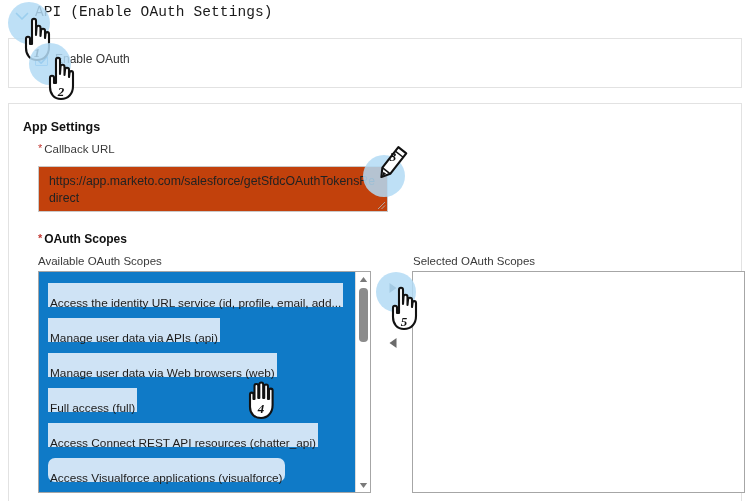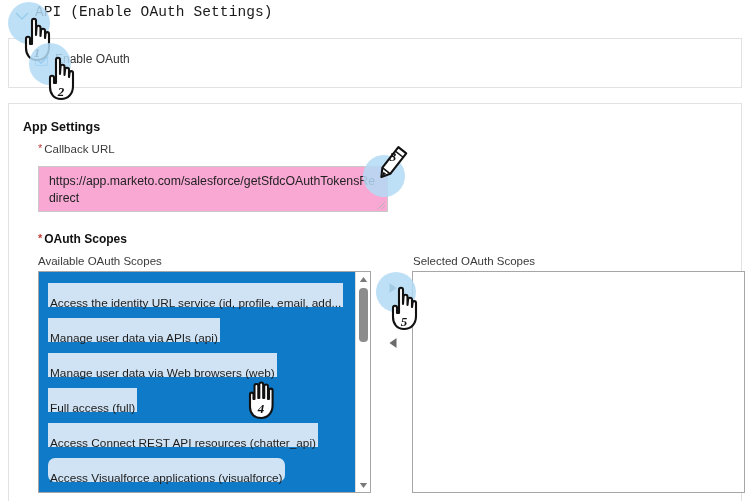--- a/index.html
+++ b/index.html
@@ -125,21 +125,21 @@
     top: 142px;
   }
   .callback-box {
     position: absolute;
     left: 38px;
     top: 166px;
     width: 350px;
     height: 46px;
     box-sizing: border-box;
     border: 1px solid #c9c9c9;
-    background: #f9a8d4;
+    background: #c2410c;
     padding: 6px 8px 0 10px;
     font-size: 12.3px;
     color: #222222;
     line-height: 17px;
     overflow: hidden;
     word-break: break-all;
   }
   .resize-grip {
     position: absolute;
     right: 1px;

